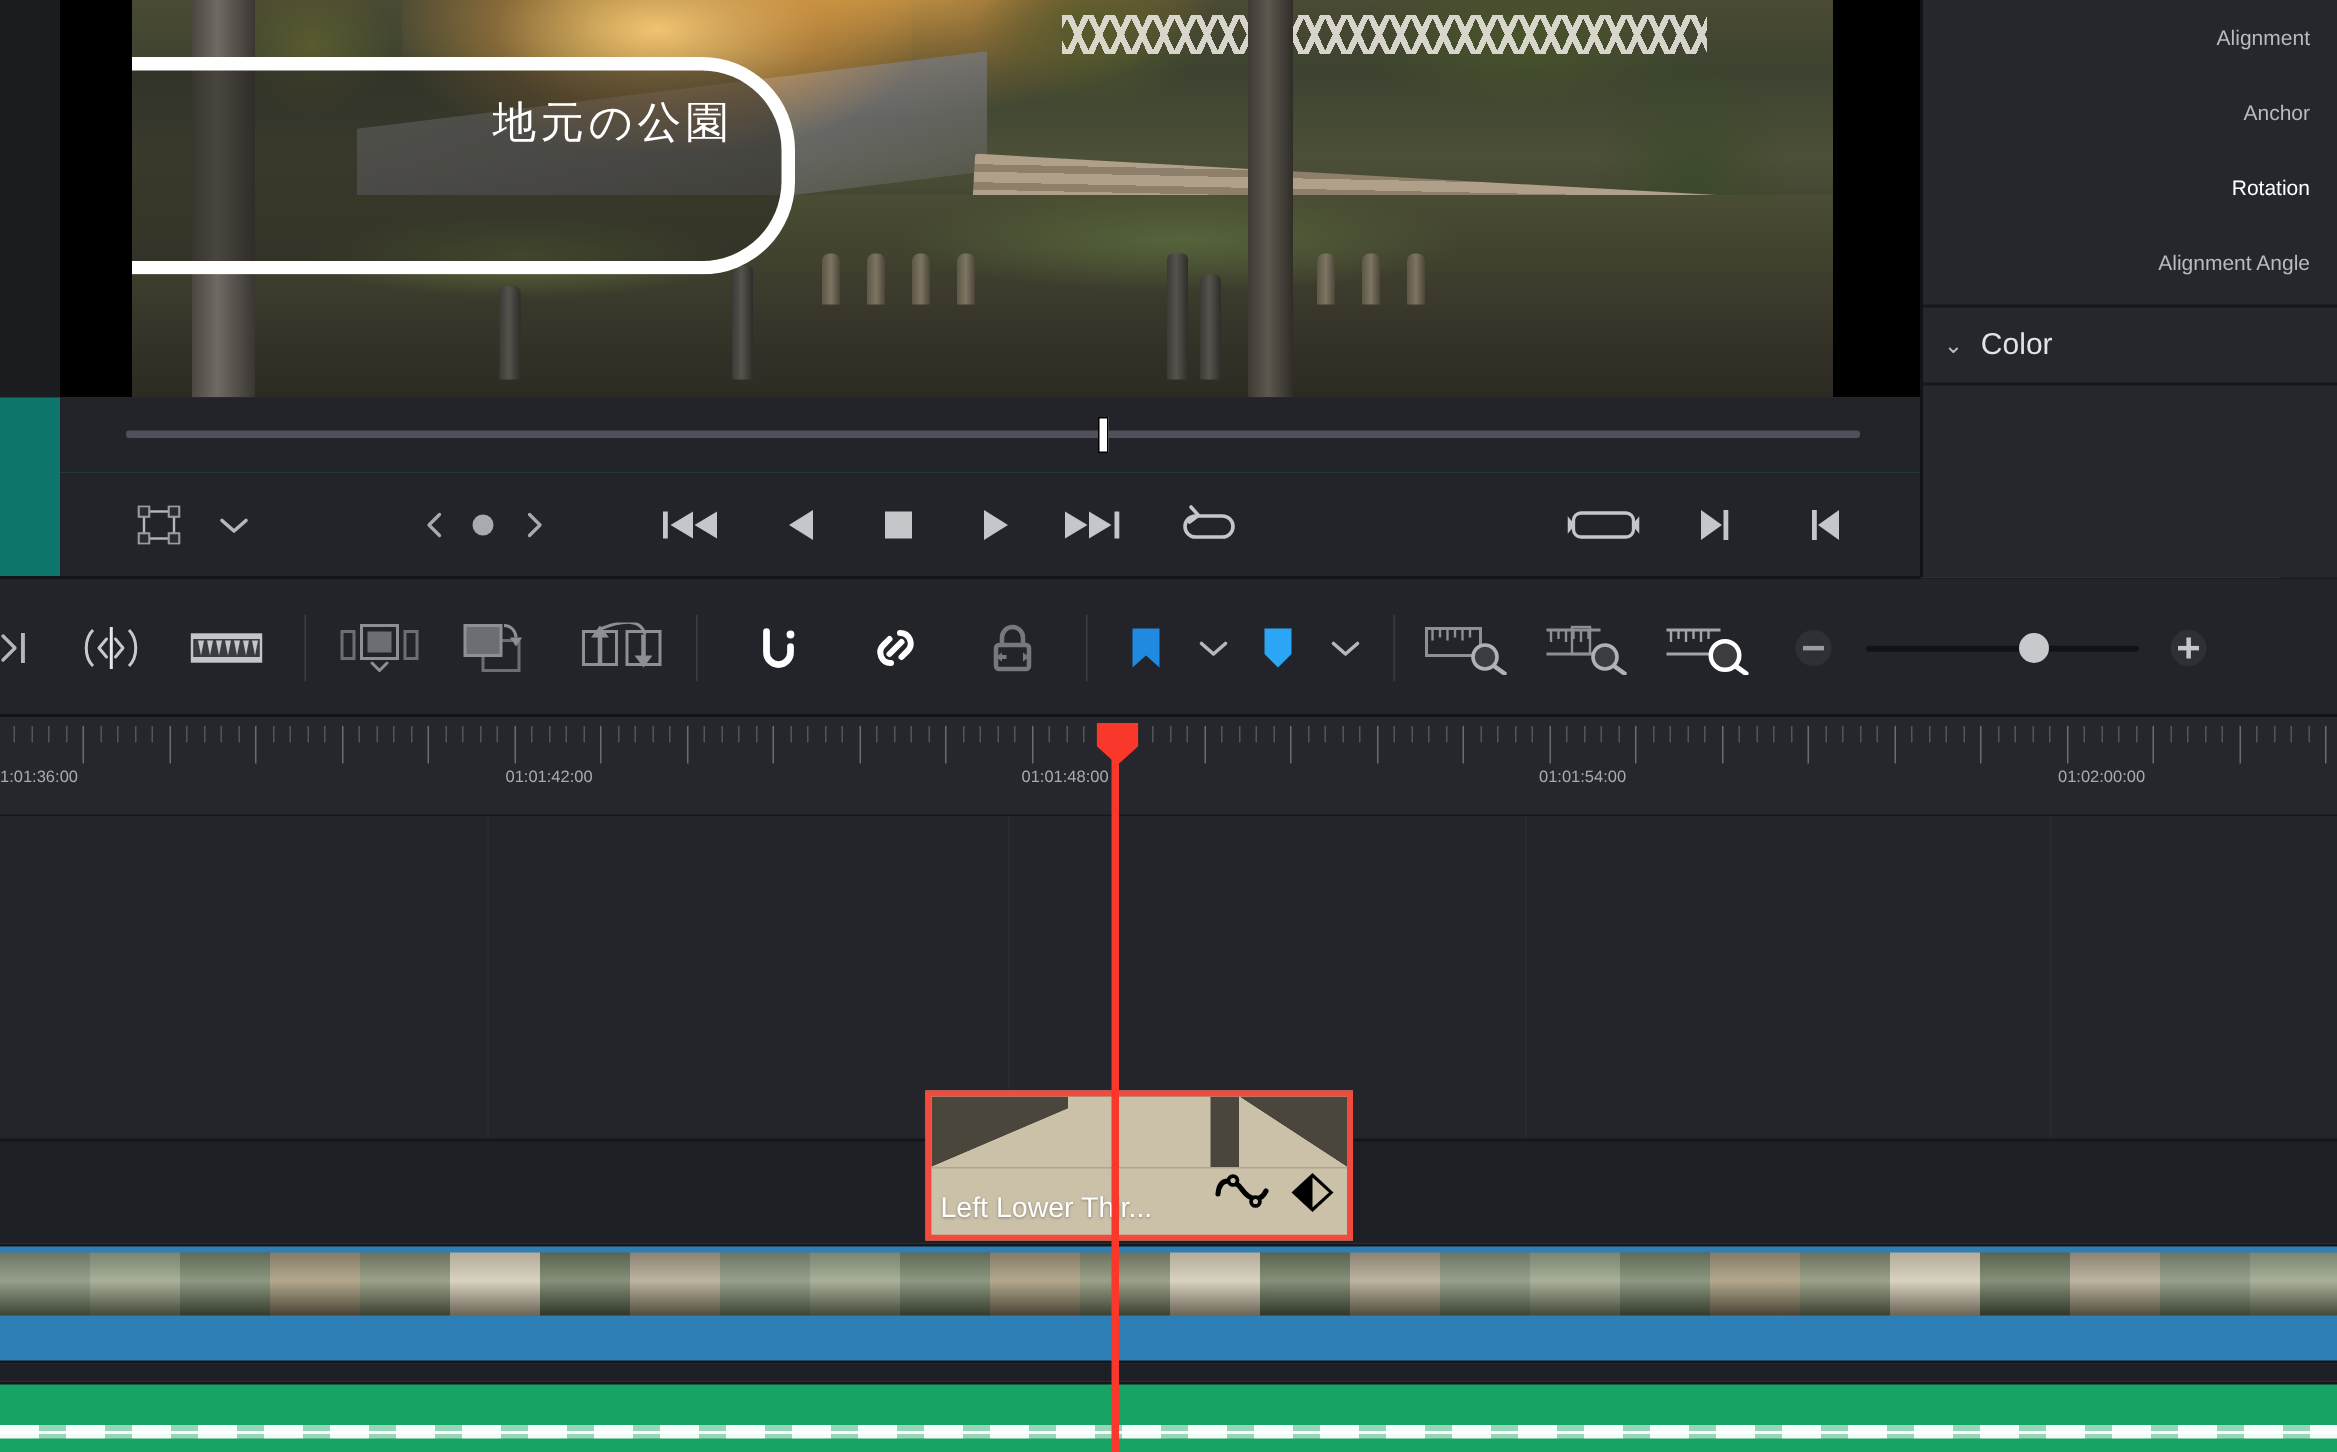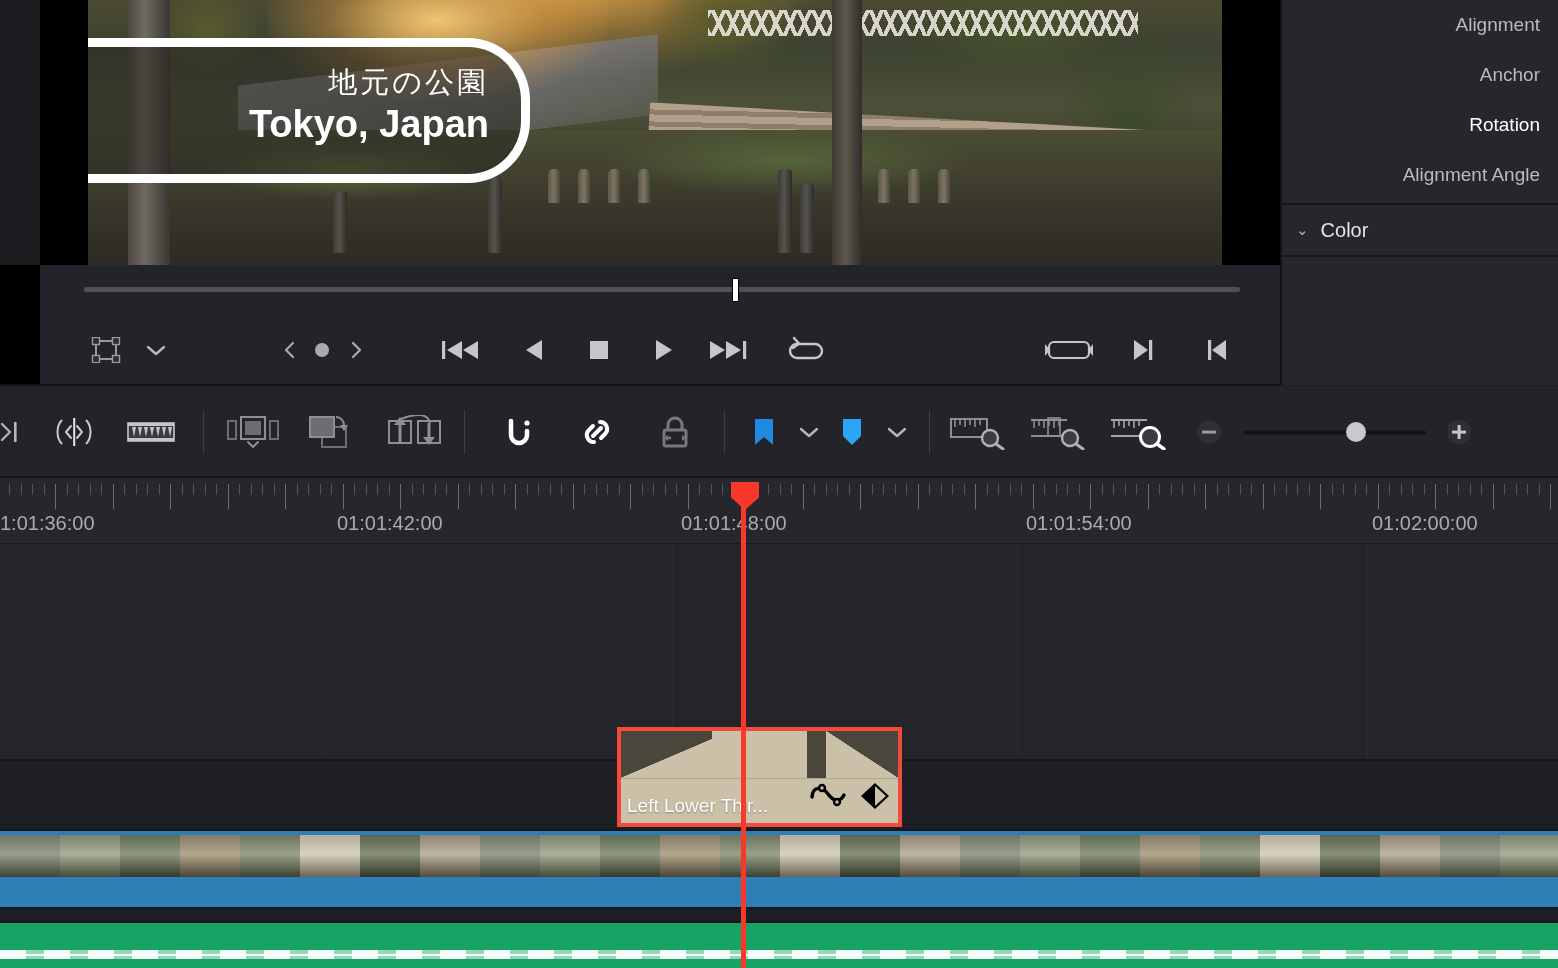--- a/index.html
+++ b/index.html
@@ -9,21 +9,21 @@
     background: #1b1c20;
     font-family: "Liberation Sans", sans-serif;
     overflow: hidden;
     color: #c8c9cc;
   }
   #app { position: relative; width: 1558px; height: 968px; }
 
   
   #viewer-panel {
     position: absolute; left: 0; top: 0; width: 1520px; height: 385px;
-    background: #000000;
+    background: #0f766e;
   }
   #viewer-gutter-left {
     position: absolute; left: 0; top: 0; width: 40px; height: 265px;
     background: #1b1c20;
   }
   #viewer-image-wrap {
     position: absolute; left: 40px; top: 0; width: 1240px; height: 265px;
     background: #000;
     overflow: hidden;
   }
@@ -144,21 +144,21 @@
     position: absolute; left: 1280px; top: 0; width: 2px; height: 385px; background: #121317;
   }
 
   
   #inspector {
     position: absolute; left: 1282px; top: 0; width: 276px; height: 385px;
     background: #26272c;
   }
   .insp-row {
     height: 50px; display: flex; align-items: center; justify-content: flex-end;
-    padding-right: 18px; font-size: 19px; color: #b9babe;
+    padding-right: 18px; font-size: 14px; color: #b9babe;
   }
   .insp-row.active { color: #ffffff; }
   #insp-divider { height: 2px; background: #16171a; margin: 3px 0 0 0; }
   .insp-section {
     height: 50px; display: flex; align-items: center; gap: 12px;
     padding-left: 14px; font-size: 20px; color: #e2e3e6;
   }
   .chev-small { color: #b9babe; font-size: 15px; }
   #insp-bottom-divider { height: 2px; background: #16171a; }
 
@@ -179,21 +179,21 @@
   }
   #ruler {
     position: absolute; left: 0; top: 0; width: 1558px; height: 66px;
     background: #26272c;
     border-bottom: 1px solid #17181c;
   }
   .tick { position: absolute; top: 6px; width: 1px; background: #54555c; }
   .tick.minor { height: 11px; }
   .tick.major { height: 25px; background: #6b6c73; }
   .tc-label {
-    position: absolute; top: 34px; font-size: 20px; color: #a9aab0; white-space: nowrap;
+    position: absolute; top: 34px; font-size: 11px; color: #a9aab0; white-space: nowrap;
   }
   #track-area {
     position: absolute; left: 0; top: 66px; width: 1558px; height: 424px;
     background: #1e1f24;
   }
   .gridline { position: absolute; top: 0; width: 1px; height: 217px; background: #2a2b31; }
   #track-v2 { position: absolute; left: 0; top: 0; width: 1558px; height: 217px; background: #24252b; }
   #track-v2-line { position: absolute; left: 0; top: 215px; width: 1558px; height: 2px; background: #15161a; }
 
   #title-clip {
@@ -289,21 +289,20 @@
         <div class="post" style="left:400px; height:76px;"></div>
         <div class="post" style="left:690px; height:84px;"></div>
         <div class="post" style="left:712px; height:70px;"></div>
         <div id="tree-trunk-1"></div>
         <div id="tree-trunk-2"></div>
         <div id="viewer-flare"></div>
 
         <div id="lower-third">
           <div id="lower-third-text">
             <div id="lt-line1">地元の公園</div>
-            <div id="lt-line2">Tokyo, Japan</div>
           </div>
         </div>
       </div>
     </div>
 
     <div id="viewer-scrubber">
       <div id="scrub-track"></div>
       <div id="scrub-head"></div>
     </div>
 

